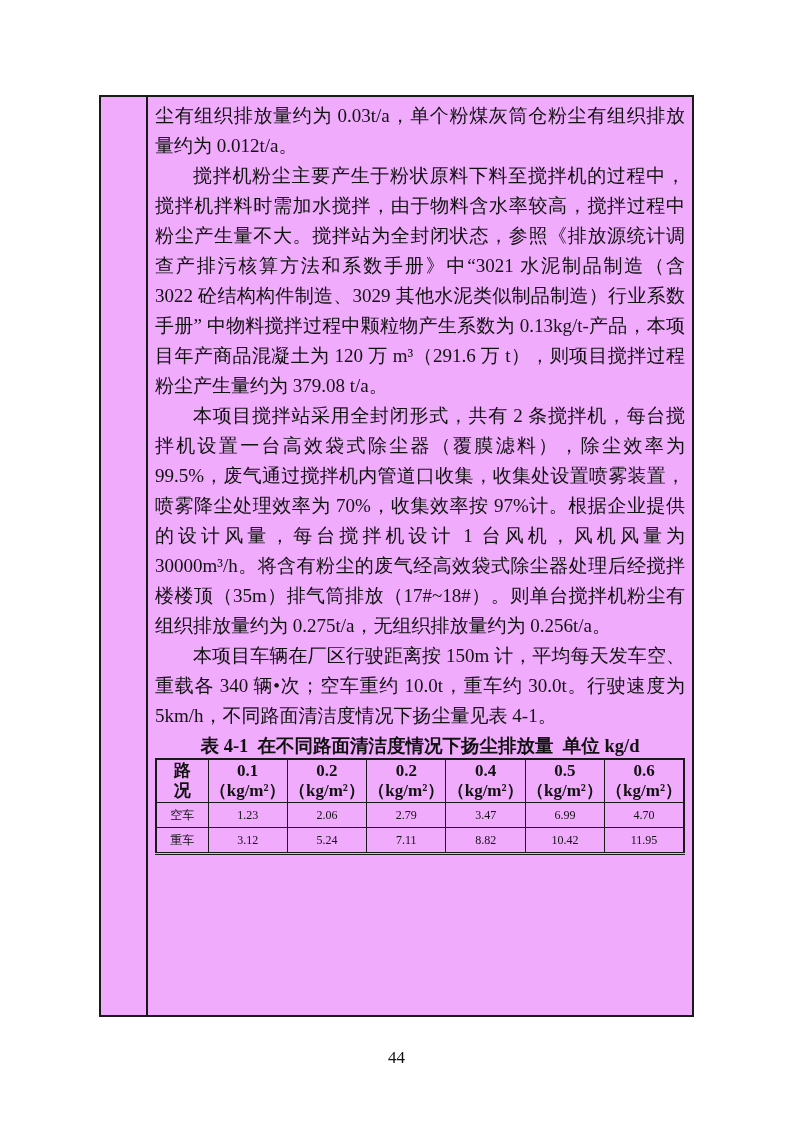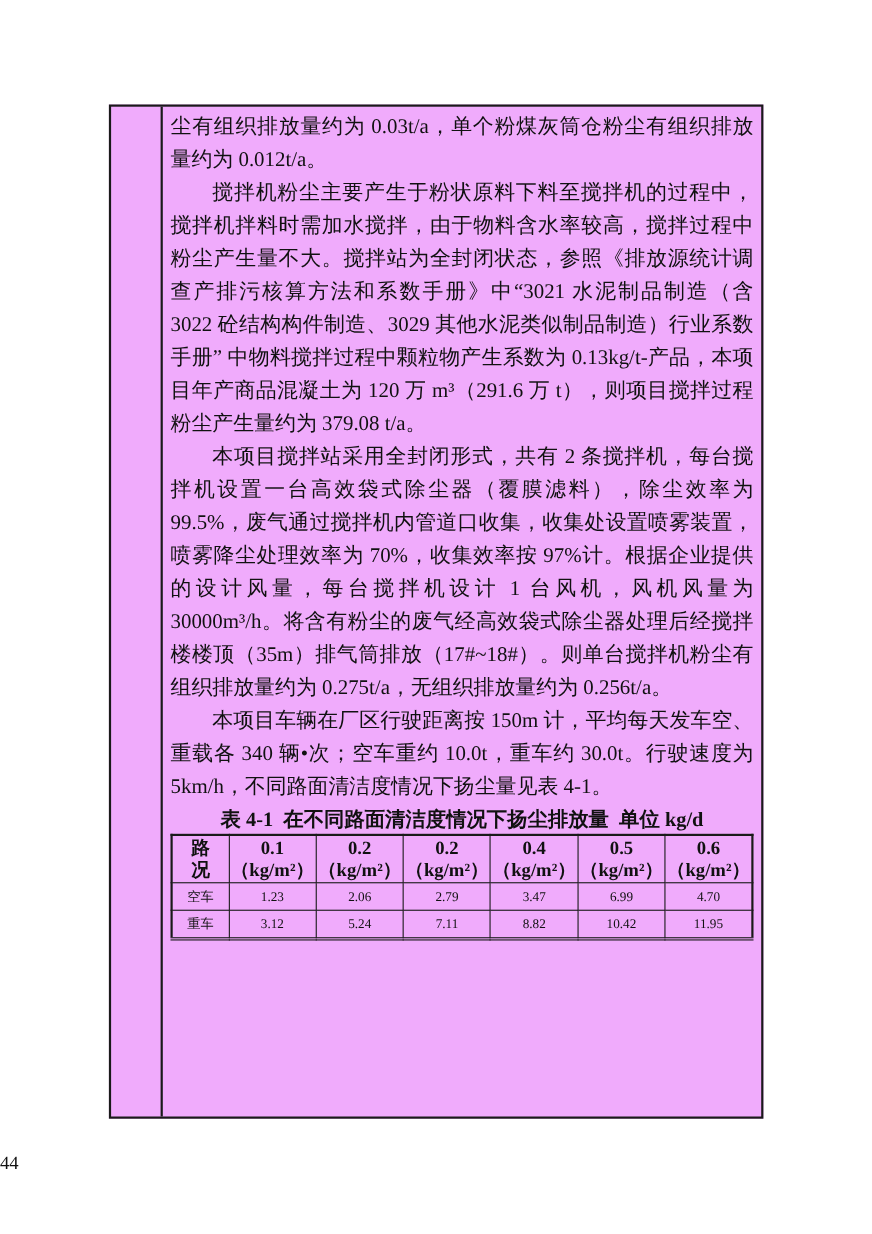--- a/index.html
+++ b/index.html
@@ -90,21 +90,21 @@
     margin: 0 auto;
     word-break: break-all;
     line-height: 20px;
   }
   .col-corner { width: 52px; }
   .page-num {
     position: absolute;
     top: 1048px;
     left: 0;
     width: 100%;
-    text-align: left;
+    text-align: center;
     font-size: 17px;
     line-height: 20px;
   }
 </style>
 </head>
 <body>
 
 <div class="page">
 
   <div class="outer-table">

